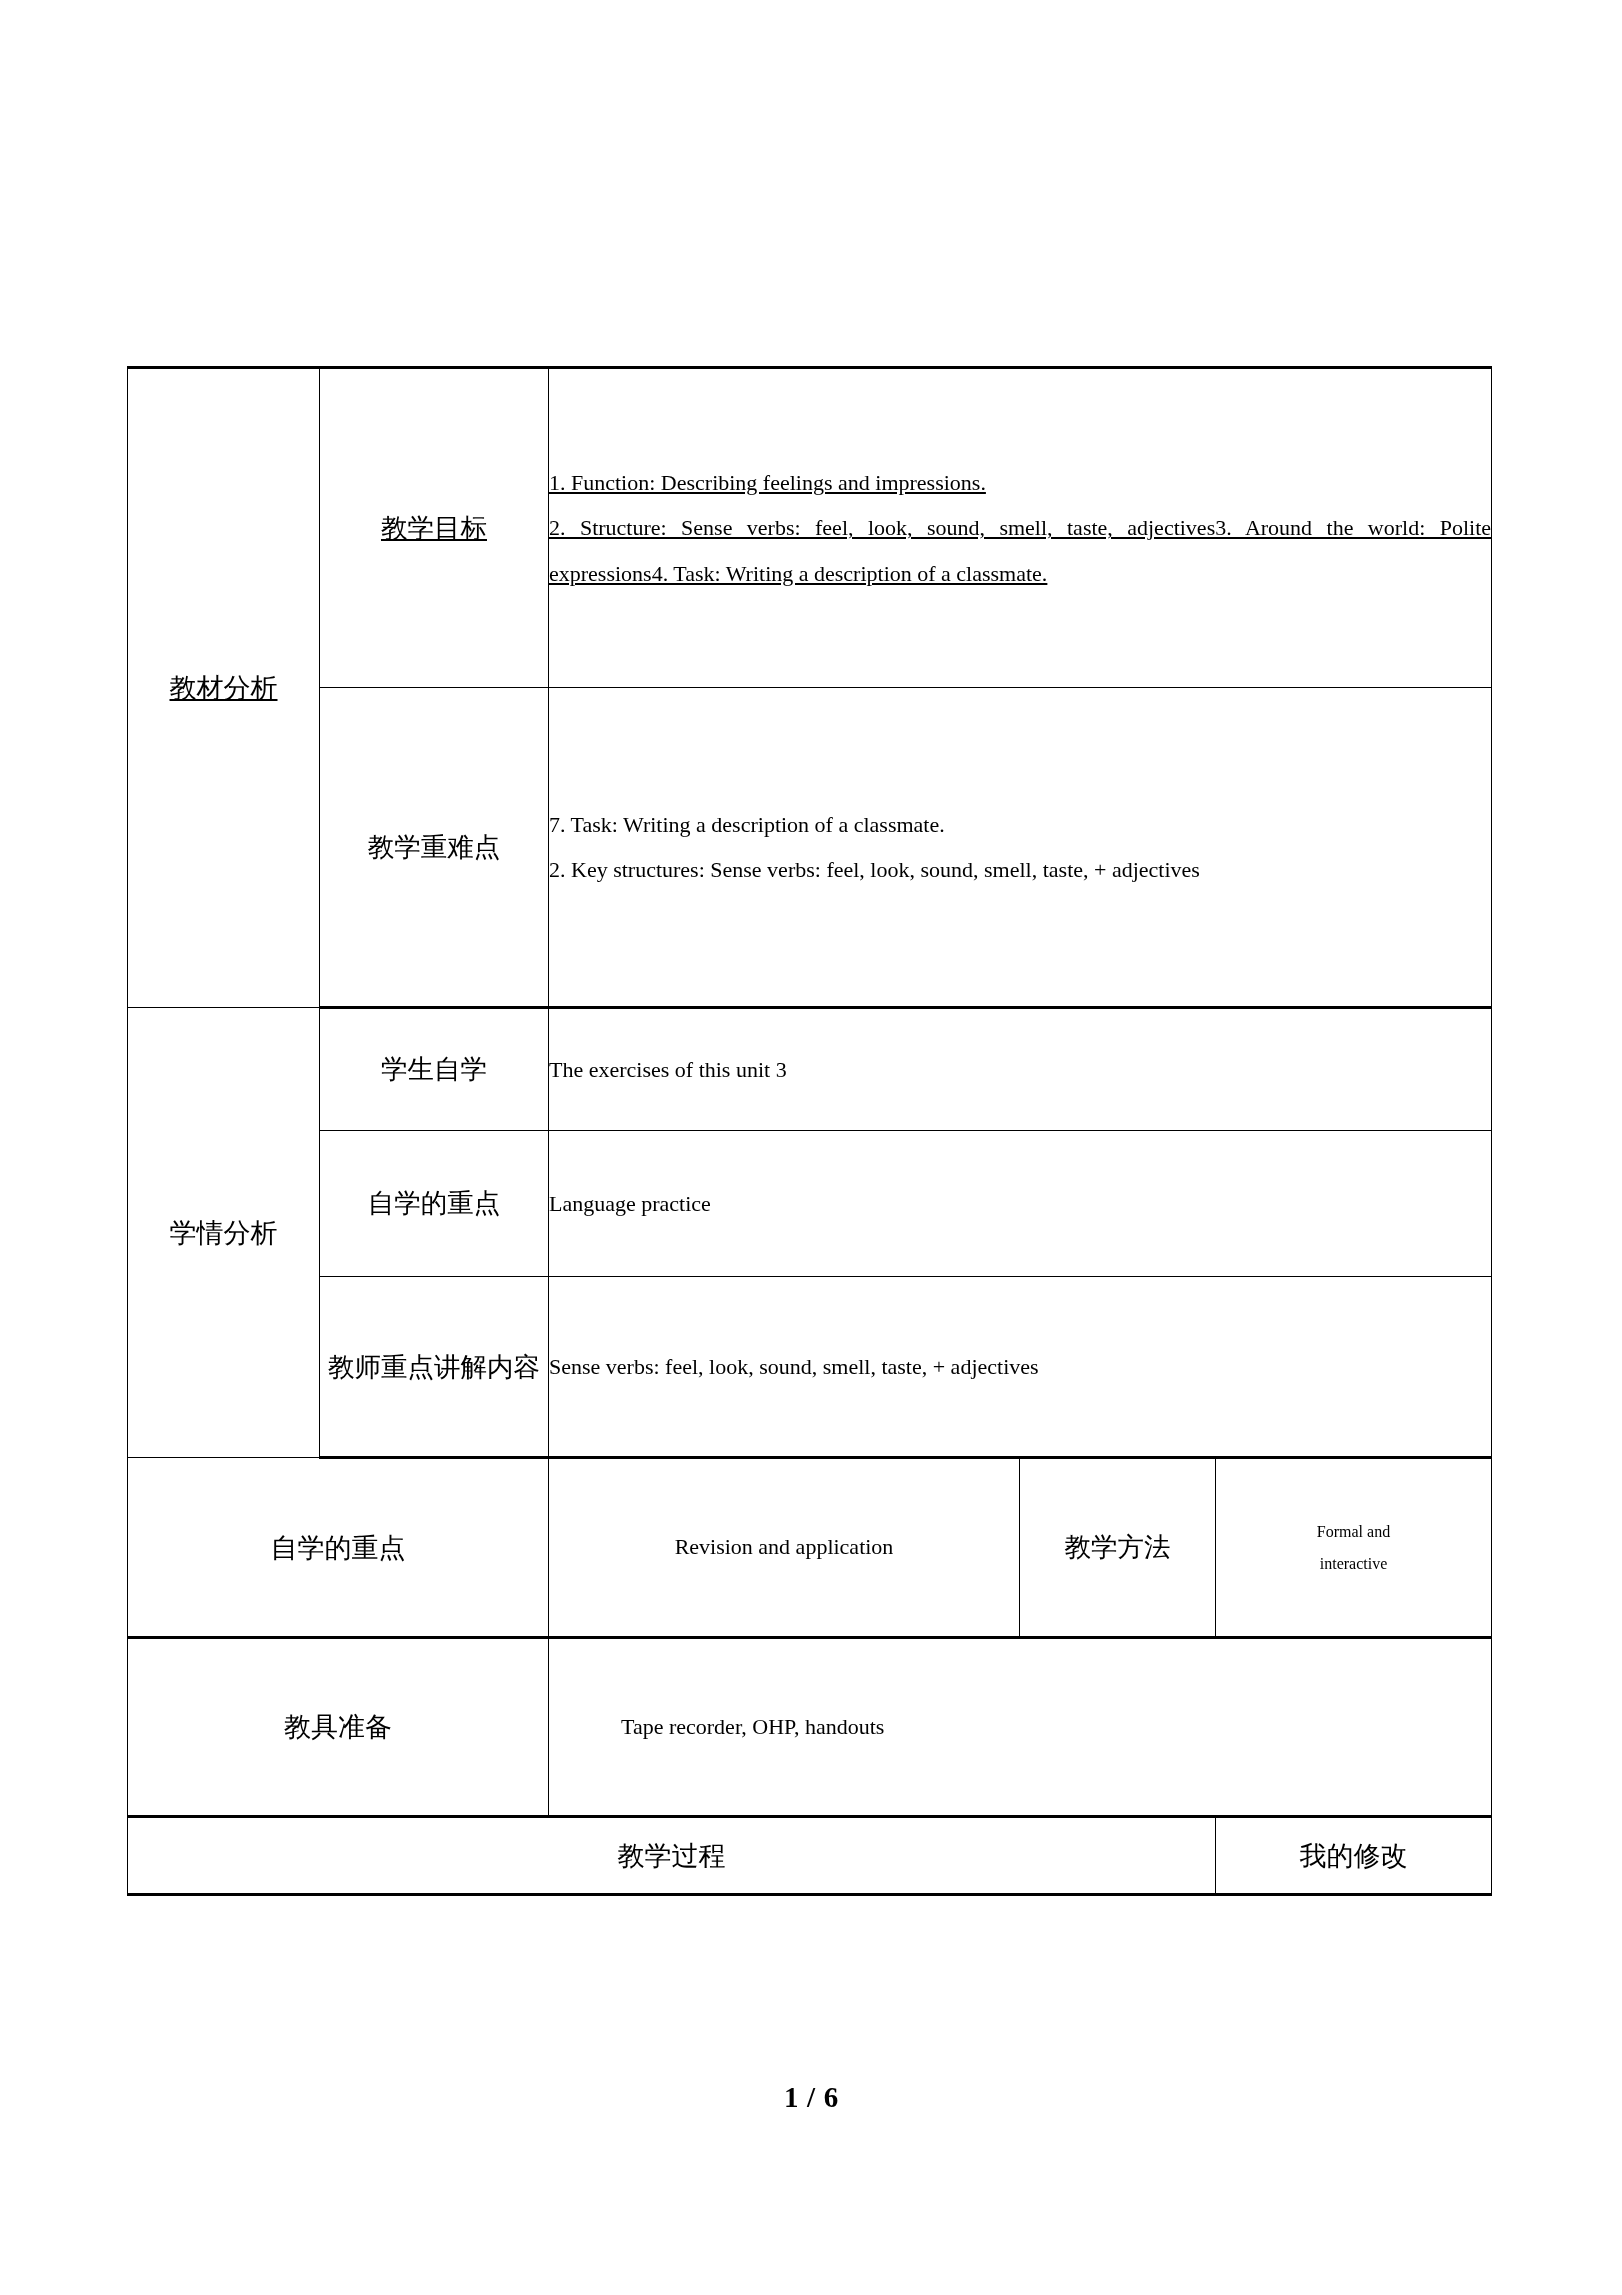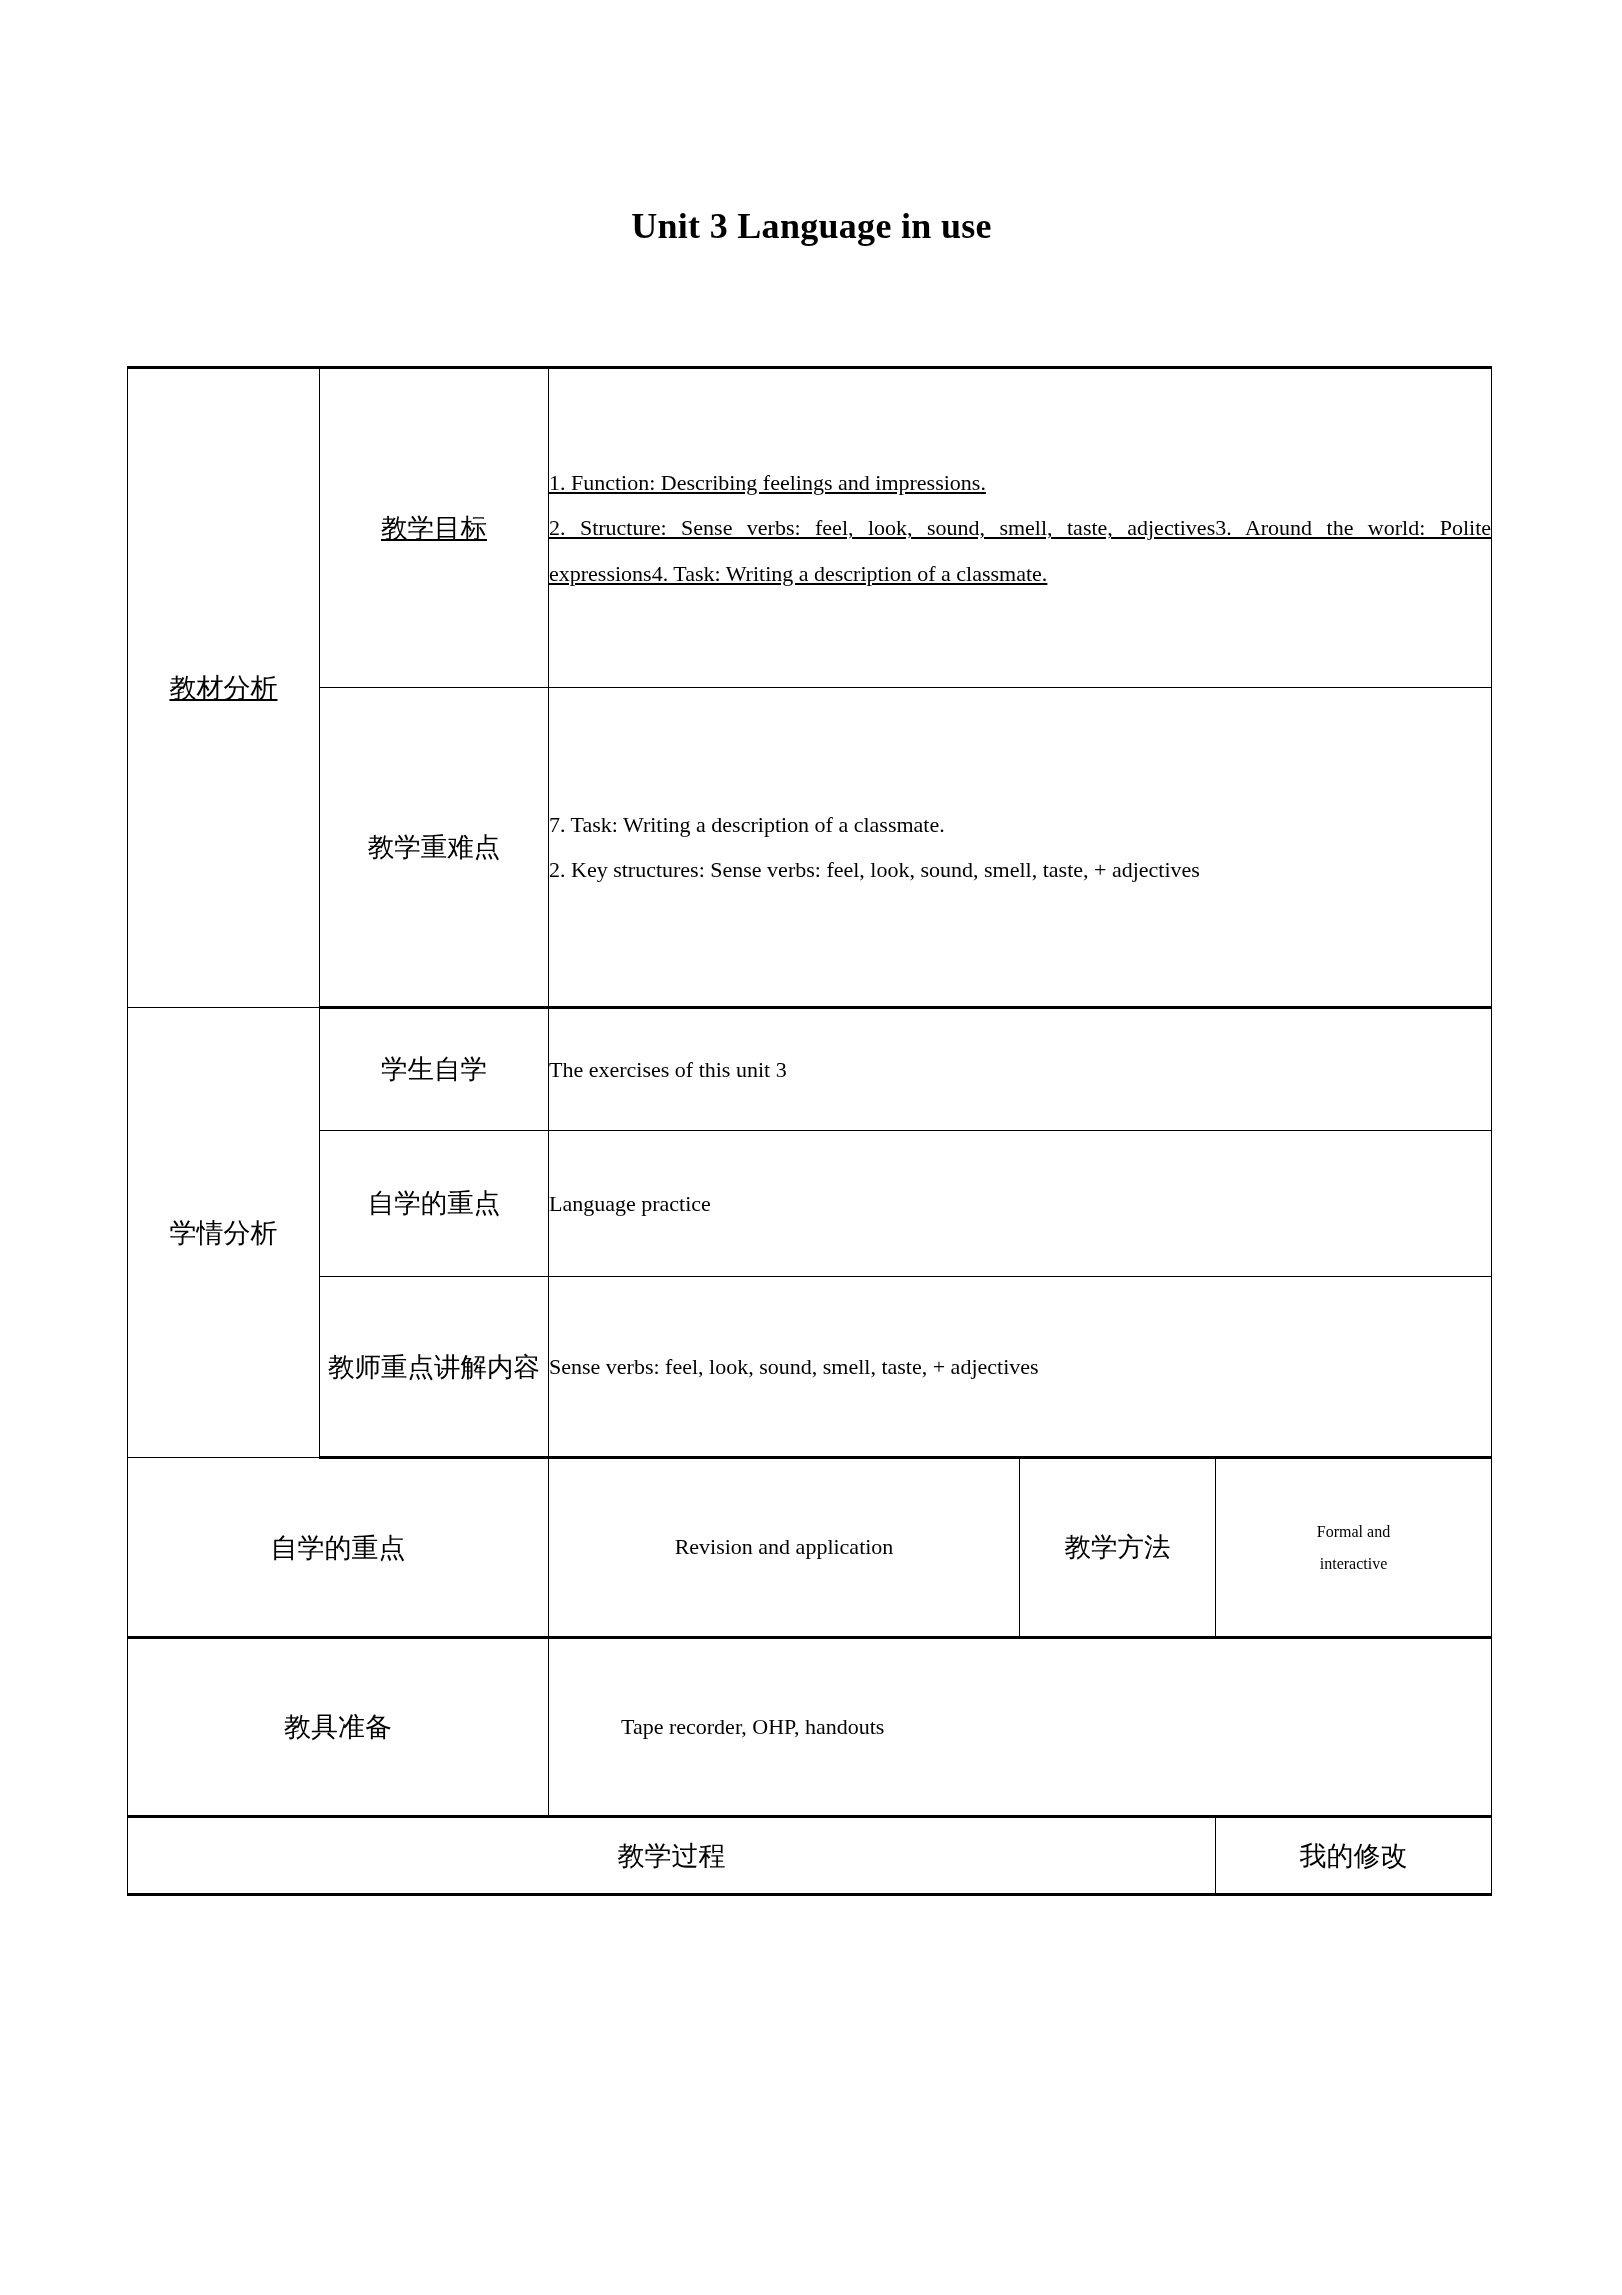--- a/index.html
+++ b/index.html
@@ -112,21 +112,20 @@
     font-size: 29px;
     font-weight: bold;
     letter-spacing: 0.7px;
   }
 </style>
 </head>
 <body>
 
 <div class="page">
 
-  <div class="doc-title">Unit 3 Language in use</div>
 
   <table class="lesson-table">
     <colgroup>
       <col style="width:192px">
       <col style="width:229px">
       <col style="width:471px">
       <col style="width:196px">
       <col style="width:276px">
     </colgroup>
     <tbody>
@@ -178,15 +177,16 @@
       </tr>
 
       <tr class="sect-bottom">
         <td colspan="4" class="cell-pad cn-label cn-label-big" style="height:78px;">教学过程</td>
         <td class="cell-pad cn-label cn-label-big">我的修改</td>
       </tr>
 
     </tbody>
   </table>
 
+  <div class="footer">1 / 6</div>
 
 </div>
 
 
 </body></html>

